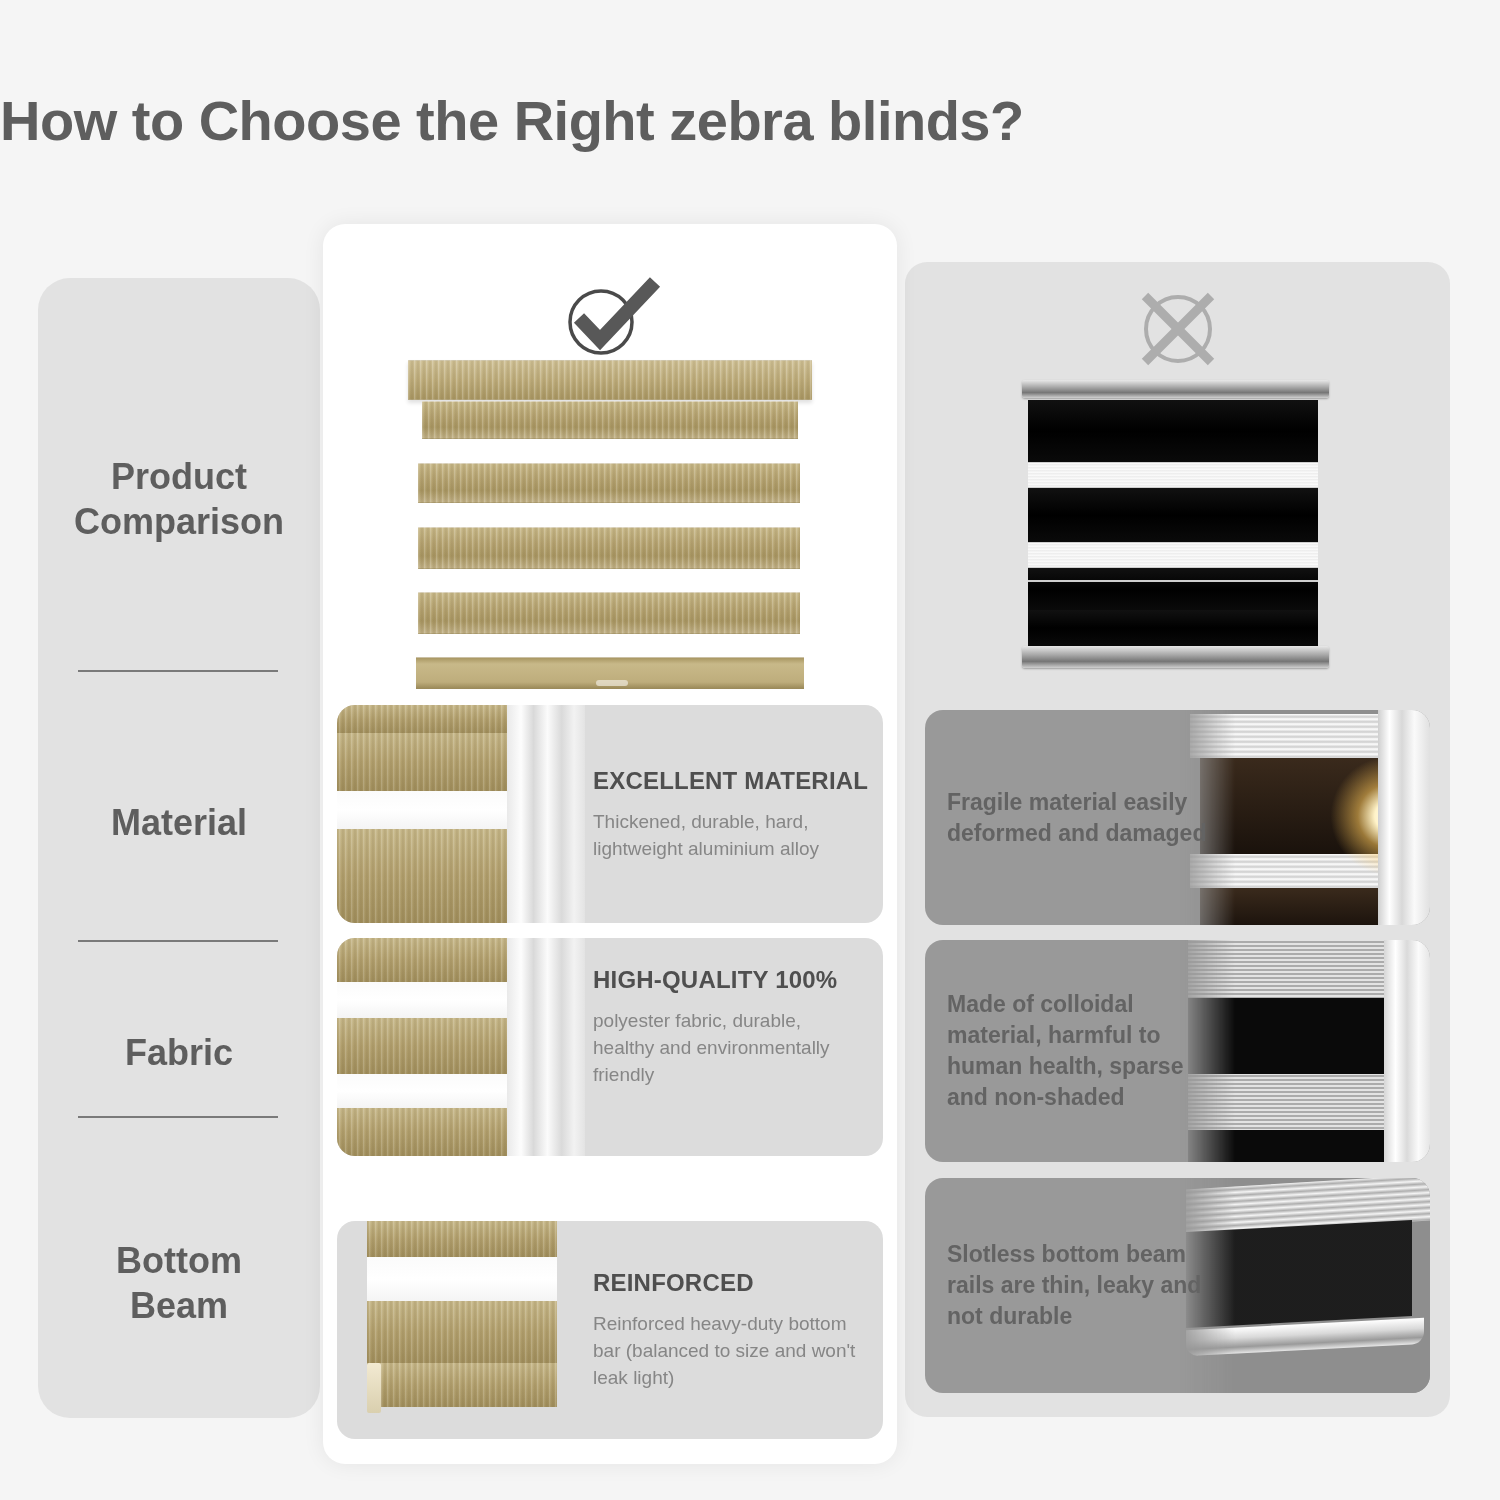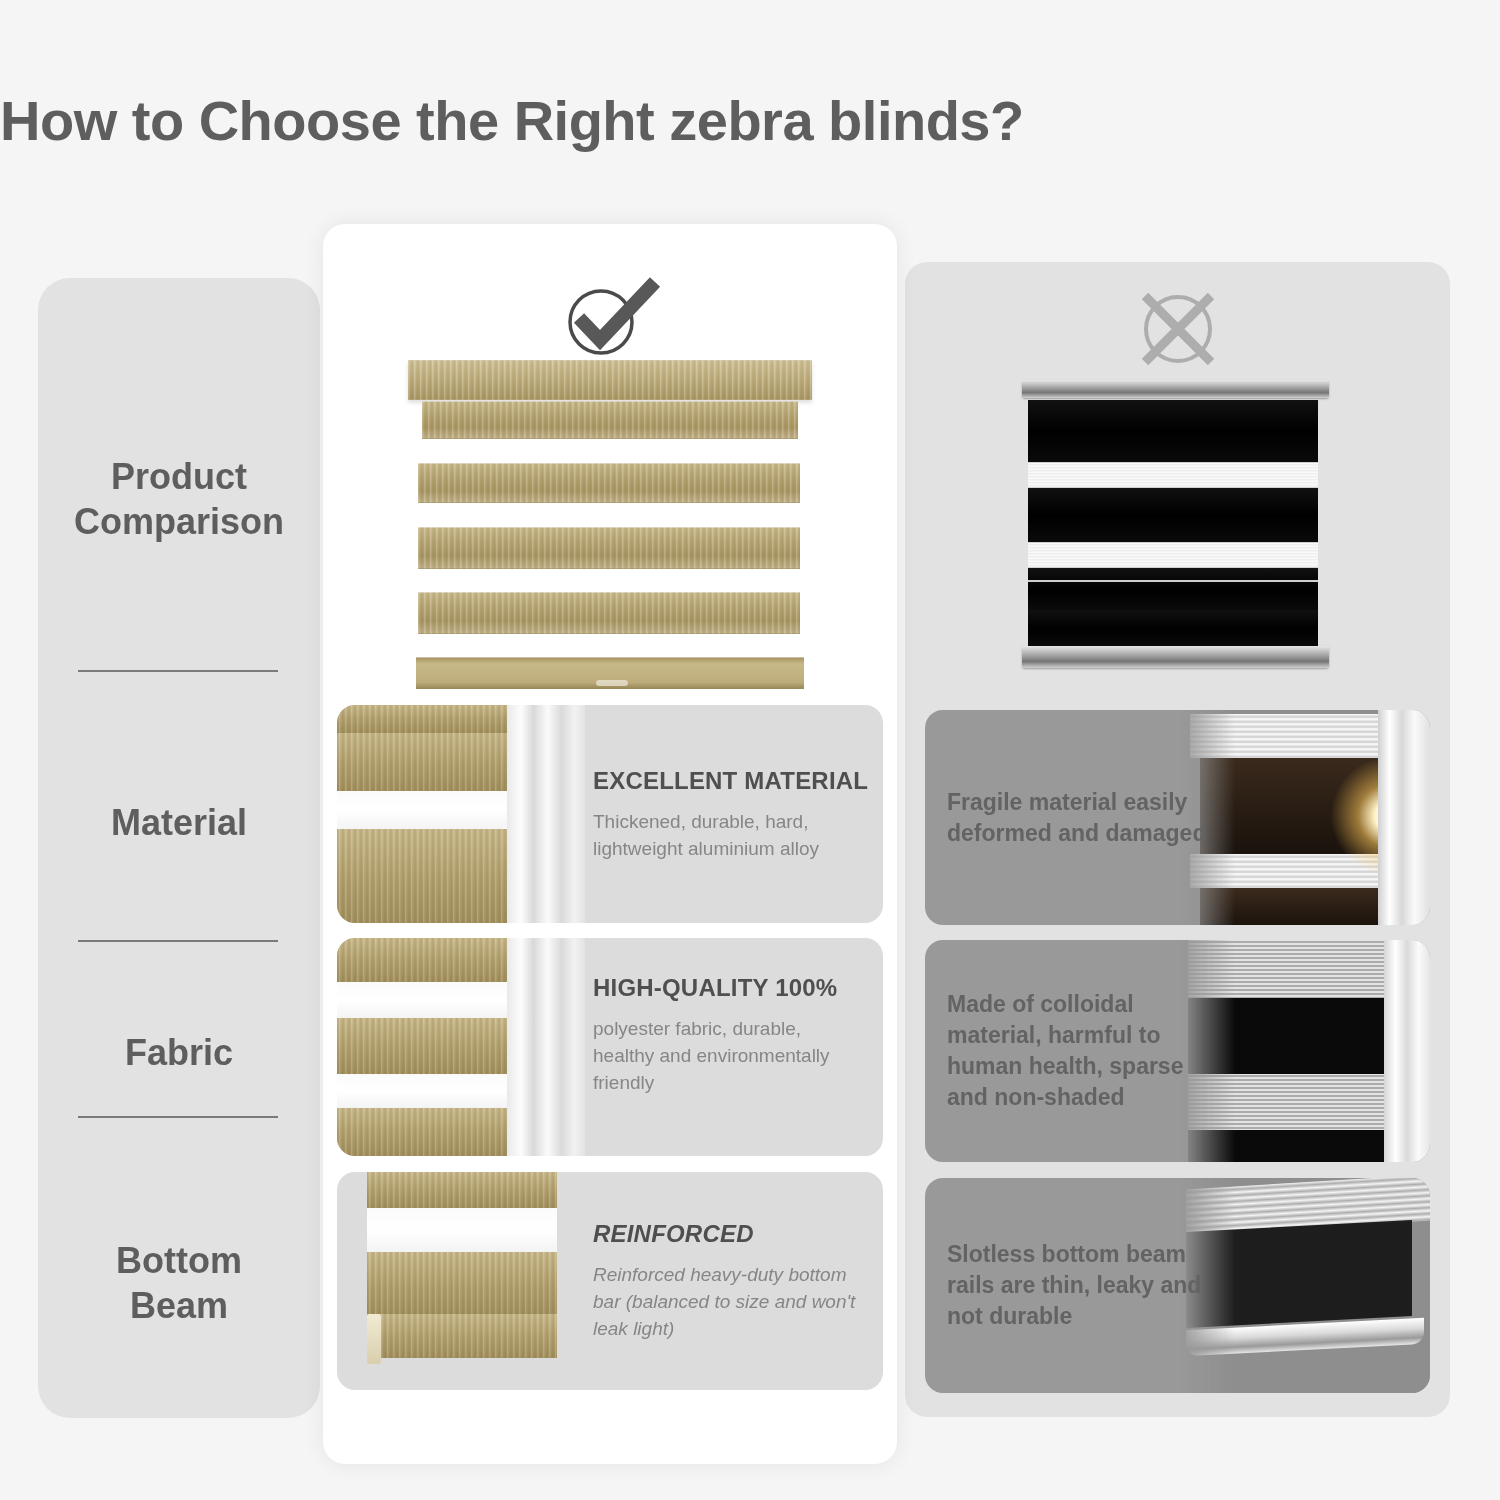--- a/index.html
+++ b/index.html
@@ -170,21 +170,21 @@
   .g-card {
     position: absolute;
     left: 337px;
     width: 546px;
     background: #dcdcdc;
     border-radius: 18px;
     overflow: hidden;
   }
   .g-card.c0 { top: 705px; height: 218px; }
   .g-card.c1 { top: 938px; height: 218px; }
-  .g-card.c2 { top: 1172px; height: 218px; font-style: italic; }
+  .g-card.c2 { top: 1221px; height: 218px; }
 
   .g-img {
     position: absolute;
     left: 0; top: 0;
     width: 248px; height: 218px;
     overflow: hidden;
   }
   .g-txt {
     position: absolute;
     left: 256px; top: 0;
@@ -197,21 +197,21 @@
     color: #4f4f4f;
     letter-spacing: 0.2px;
     margin-bottom: 14px;
     white-space: nowrap;
   }
   .g-body {
     font-size: 19px;
     line-height: 1.42;
     color: #868686;
   }
-  .g-card.c1 .g-txt { padding-top: 36px; }
+  .g-card.c1 .g-txt { padding-top: 28px; }
   .g-card.c2 .g-txt { padding-top: 48px; }
 
   
   .scene-frame {
     position: absolute; right: 0; top: 0; width: 78px; height: 218px;
     background: linear-gradient(90deg,#e9e9e9 0%, #fdfdfd 18%, #d9d9d9 34%,
                                 #fbfbfb 52%, #dadada 70%, #f2f2f2 86%, #e3e3e3 100%);
   }
   .scene-blind { position: absolute; left: 0; top: 0; width: 180px; height: 218px; overflow: hidden; }
   .sb-row {

